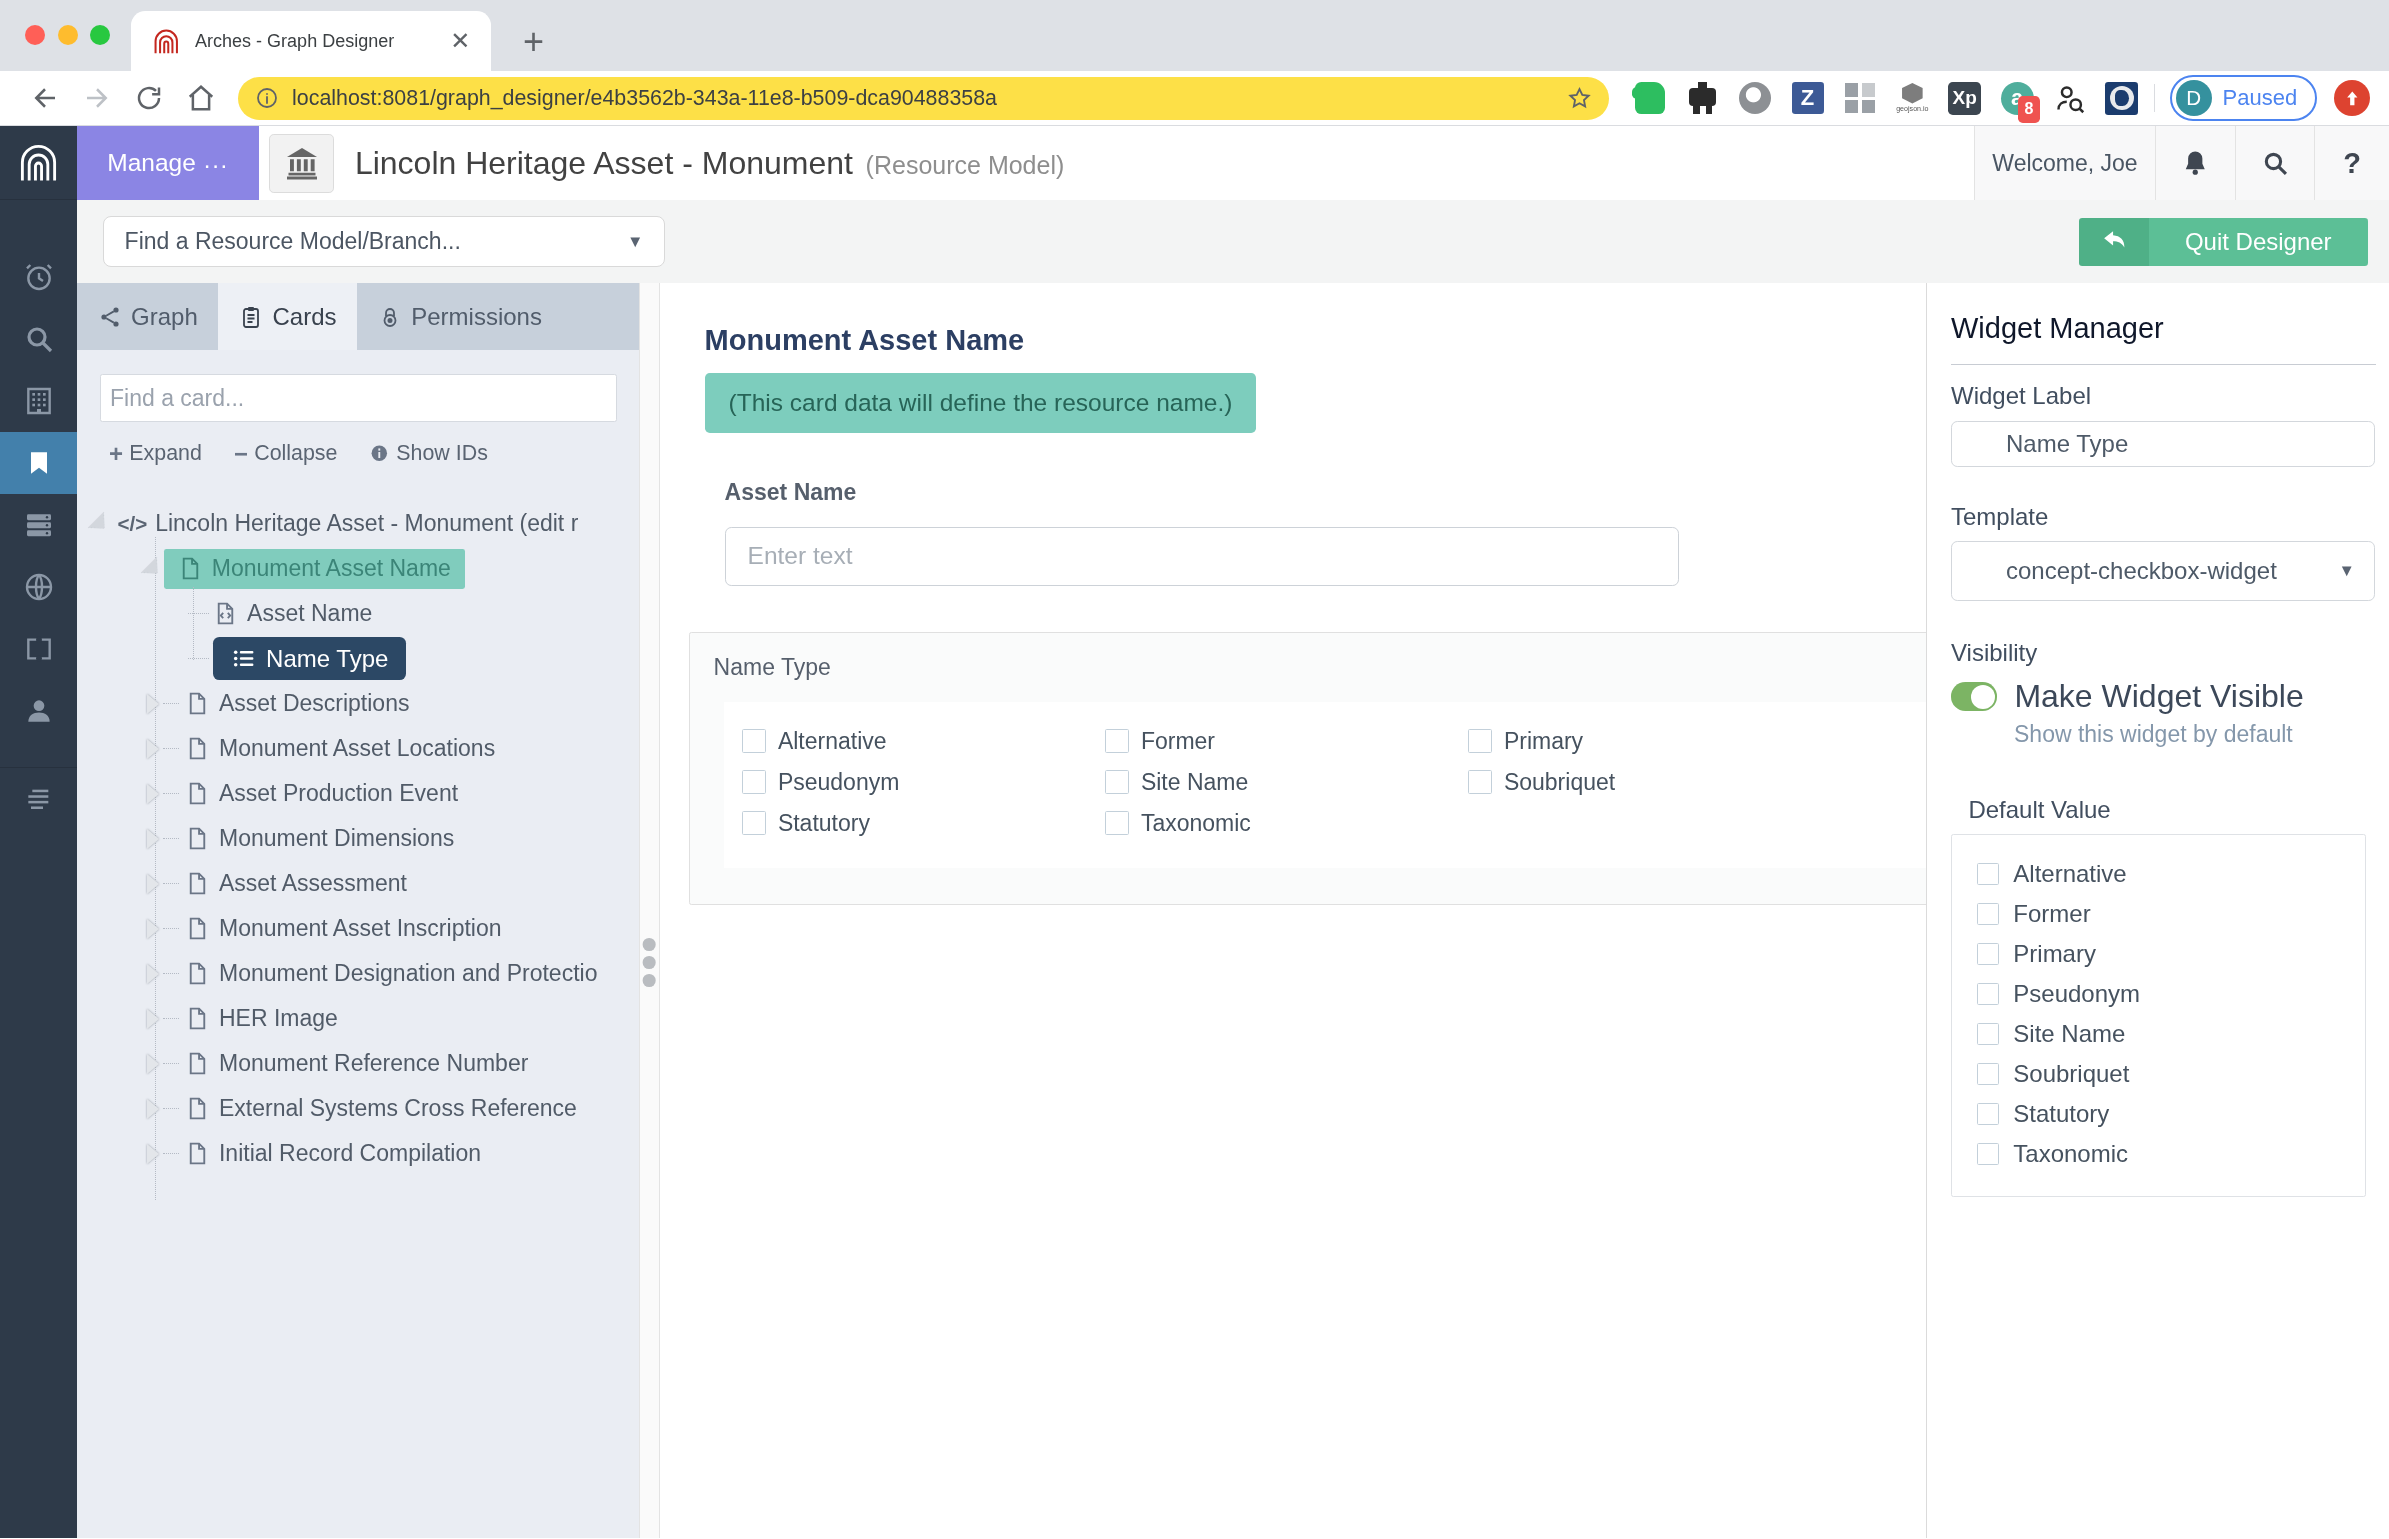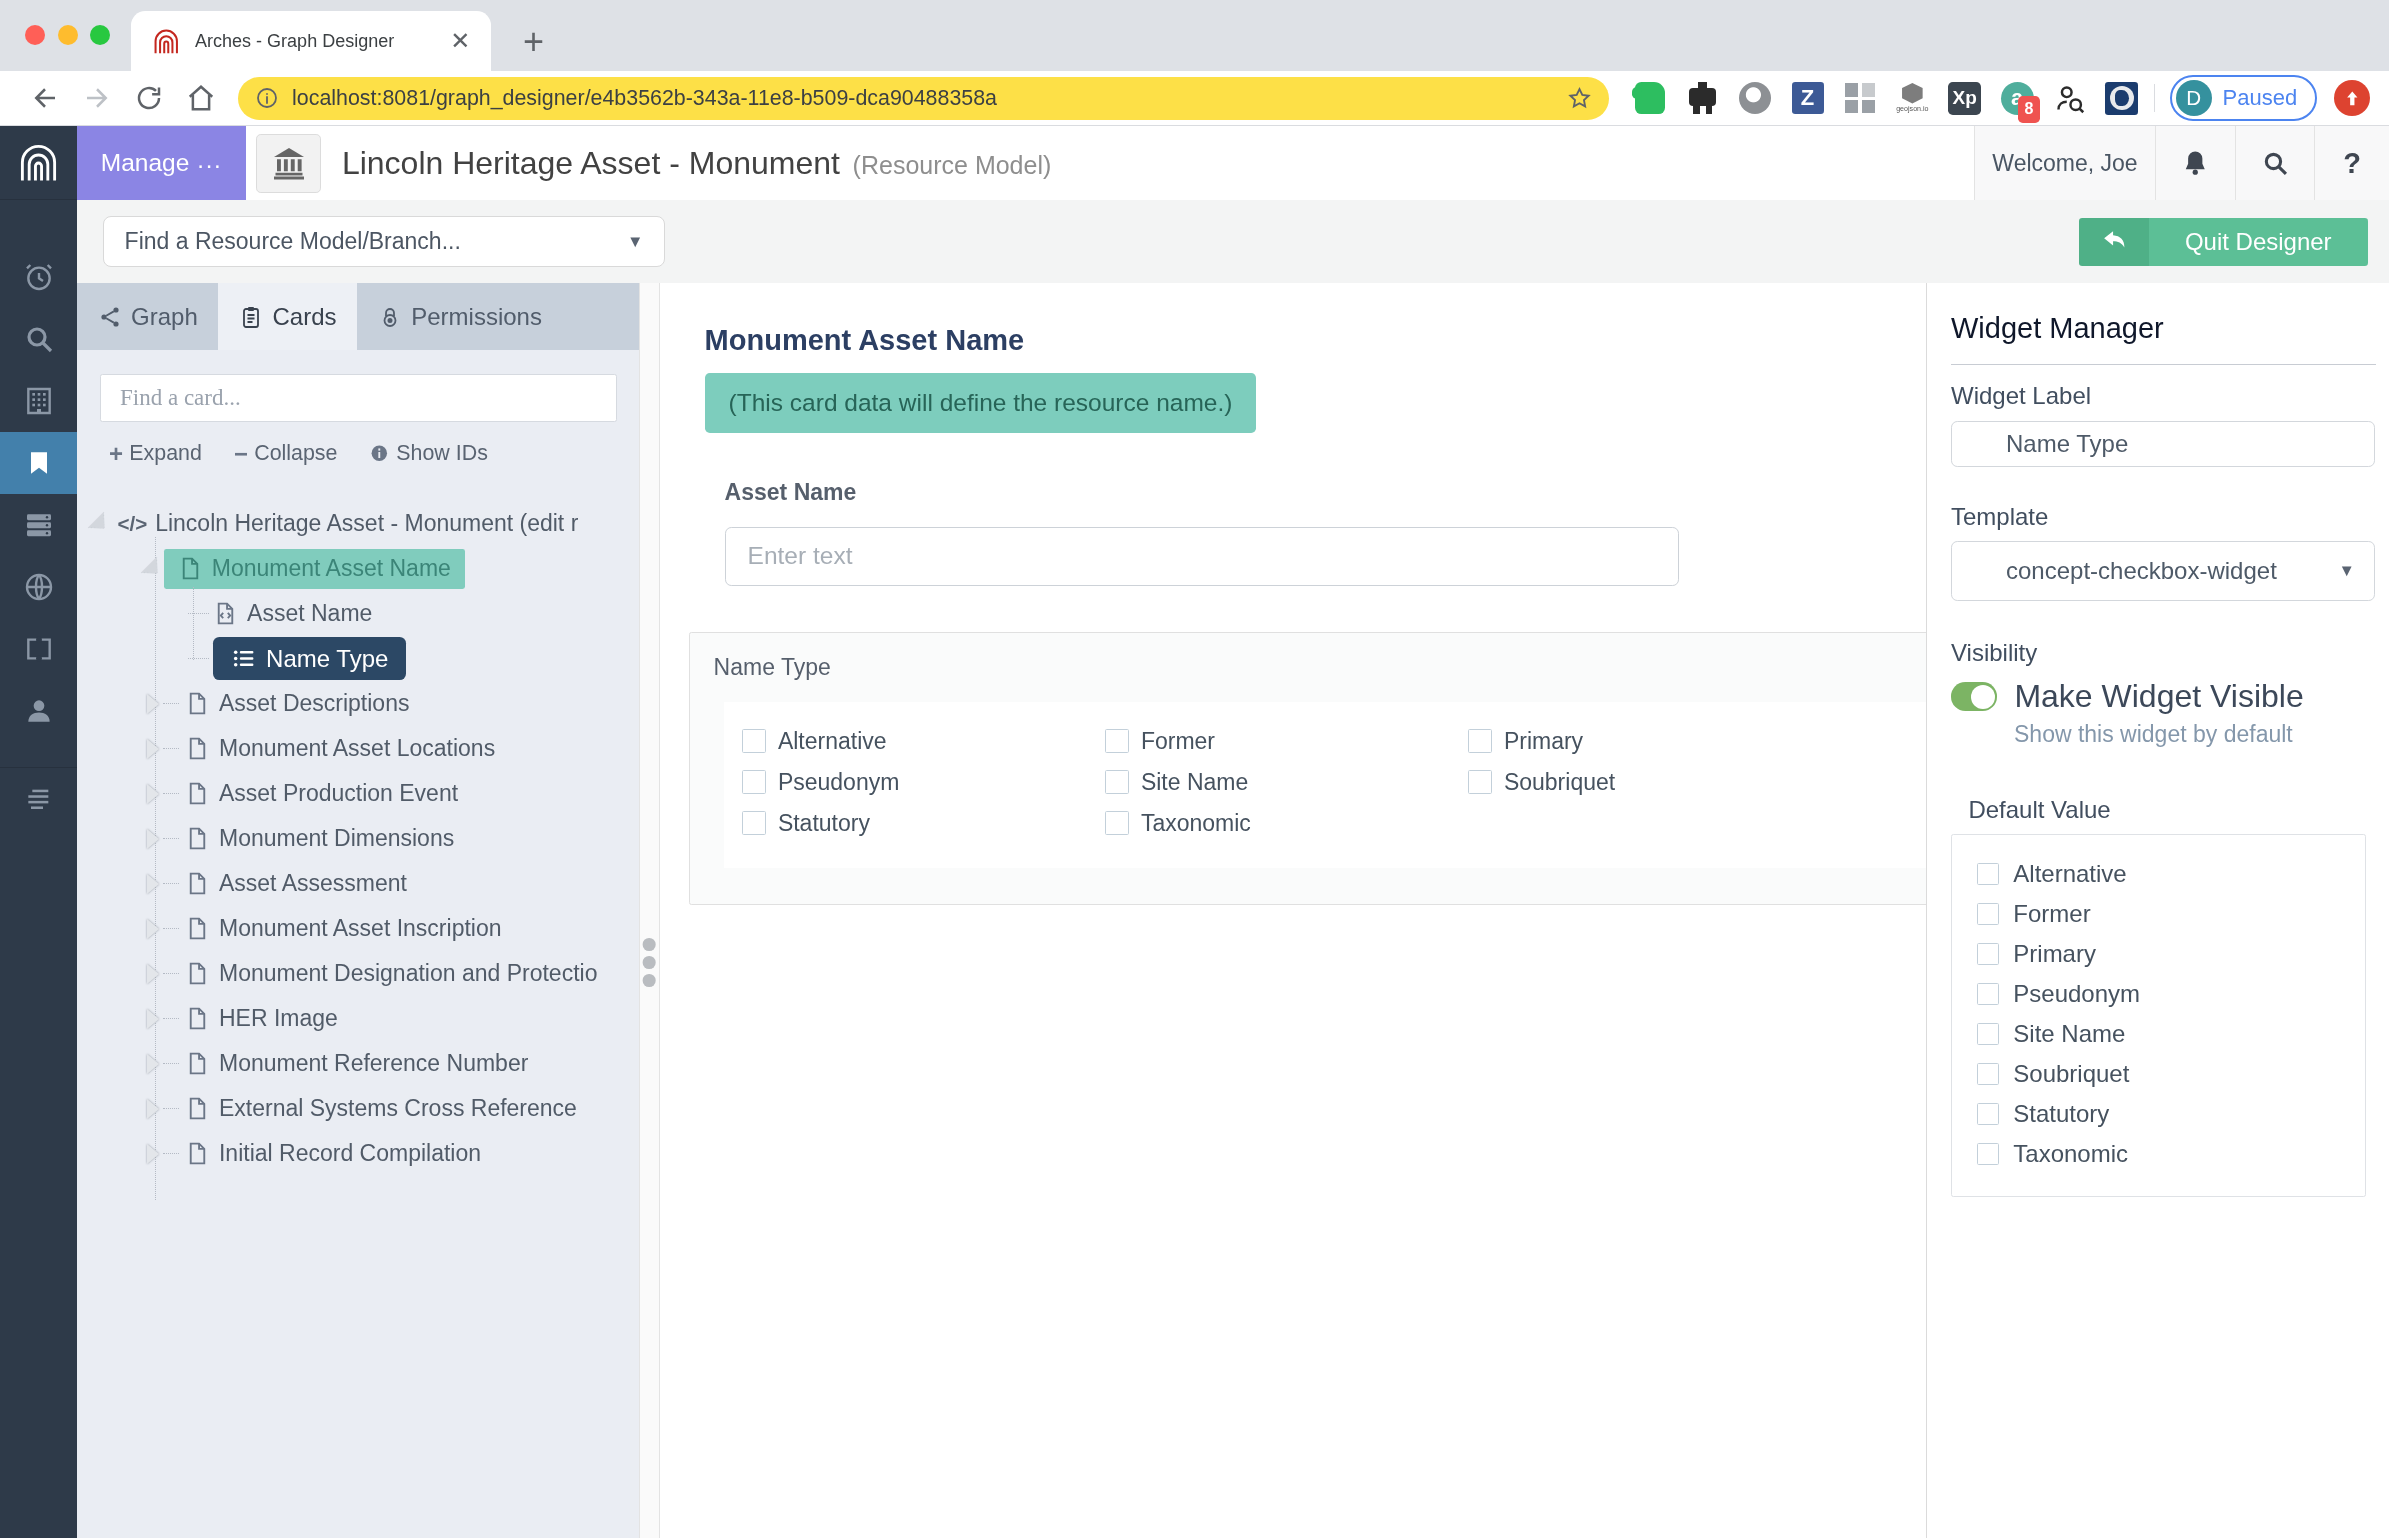--- a/index.html
+++ b/index.html
@@ -64,21 +64,21 @@
   .rail-icons { margin-top:46px; }
   .rail-item { height:62px; display:flex; align-items:center; justify-content:center; color:#8b97a6; }
   .rail-item svg { width:32px; height:32px; }
   .rail-item.active { background:#4380ab; color:#fff; }
   .rail-bottom { margin-top:25px; border-top:1.6px solid #27313e; }
 
   .app-main { flex:1; display:flex; flex-direction:column; min-width:0; }
 
   
   .app-header { height:74px; background:#fff; display:flex; align-items:stretch; }
-  .manage-btn { width:169px; background:#8b85e4; color:#fff; font-size:24.5px; display:flex; align-items:center; justify-content:center; gap:8px; }
+  .manage-btn { width:182px; background:#8b85e4; color:#fff; font-size:24.5px; display:flex; align-items:center; justify-content:center; gap:8px; }
   .manage-more { font-size:24px; letter-spacing:1.6px; margin-top:-6.3px; }
   .title-iconbox { align-self:center; margin-left:10.3px; width:65px; height:59px; background:#f2f2f2; border:0.8px solid #dcdcdc; border-radius:4.8px; display:flex; align-items:center; justify-content:center; color:#666; }
   .title-iconbox svg { width:36px; height:36px; }
   .titlegroup { display:flex; align-items:baseline; margin-left:20.6px; align-self:center; gap:12.7px; min-width:0; }
   .page-title { font-size:32px; color:#424242; white-space:nowrap; }
   .page-subtitle { font-size:25px; color:#8e8e8e; white-space:nowrap; }
   .header-right { margin-left:auto; display:flex; align-items:stretch; }
   .hsec { border-left:0.8px solid #e3e3e3; background:#f8f8f9; display:flex; align-items:center; justify-content:center; color:#3f4651; }
   .hsec.welcome { width:181px; font-size:23px; color:#4a5664; }
   .hsec.bell { width:80px; } .hsec.search { width:79px; } .hsec.help { width:75px; font-size:29px; font-weight:700; color:#3f4651; }
@@ -96,21 +96,21 @@
 
   
   .workspace { flex:1; display:flex; min-height:0; }
 
   .tree-panel { width:562px; background:#eaedf3; flex:0 0 auto; display:flex; flex-direction:column; overflow:hidden; }
   .ptabs { height:67px; background:#c7d0db; display:flex; flex:0 0 auto; }
   .ptab { display:flex; align-items:center; justify-content:center; gap:9.5px; font-size:24px; color:#515c6b; padding:0 20.6px; }
   .ptab svg { width:24px; height:24px; }
   .ptab.active { background:#edf0f5; color:#39424e; }
   .card-search-wrap { padding:24px 22px 0 23px; flex:0 0 auto; }
-  .card-search { width:100%; height:48px; background:#fff; border:0.8px solid #d6dae0; border-radius:2.4px; padding:0 19px; font-size:23px; color:#0f172a; font-family:Liberation Serif, serif; }
+  .card-search { width:100%; height:48px; background:#fff; border:0.8px solid #d6dae0; border-radius:2.4px; padding:0 9px; font-size:23px; color:#0f172a; font-family:Liberation Sans, sans-serif; }
   .card-search::placeholder { color:#9aa2ad; }
   .tree-actions { display:flex; gap:32px; padding:19px 0 0 32px; font-size:21.4px; color:#5a6472; flex:0 0 auto; align-items:center; }
   .taction { display:flex; align-items:center; gap:6.3px; }
   .taction .glyph { font-size:24px; font-weight:700; color:#6b7687; line-height:1; }
   .taction svg { width:20.6px; height:20.6px; color:#6b7687; }
 
   .tree { position:relative; margin-top:35px; flex:1; overflow:hidden; }
   .vline { position:absolute; border-left:1.6px dotted #b4bac4; width:0; }
   .vline-a { left:78px; top:36px; height:663px; }
   .vline-b { left:116px; top:86px; height:73px; }

